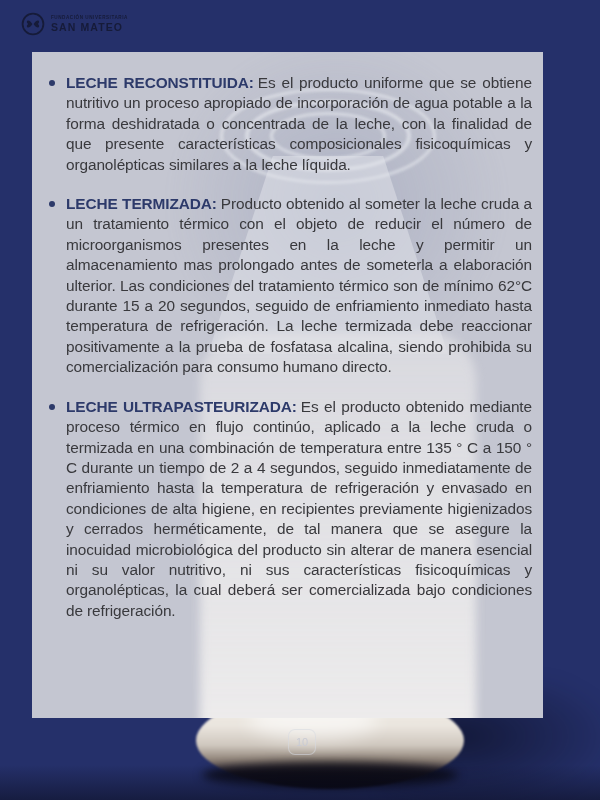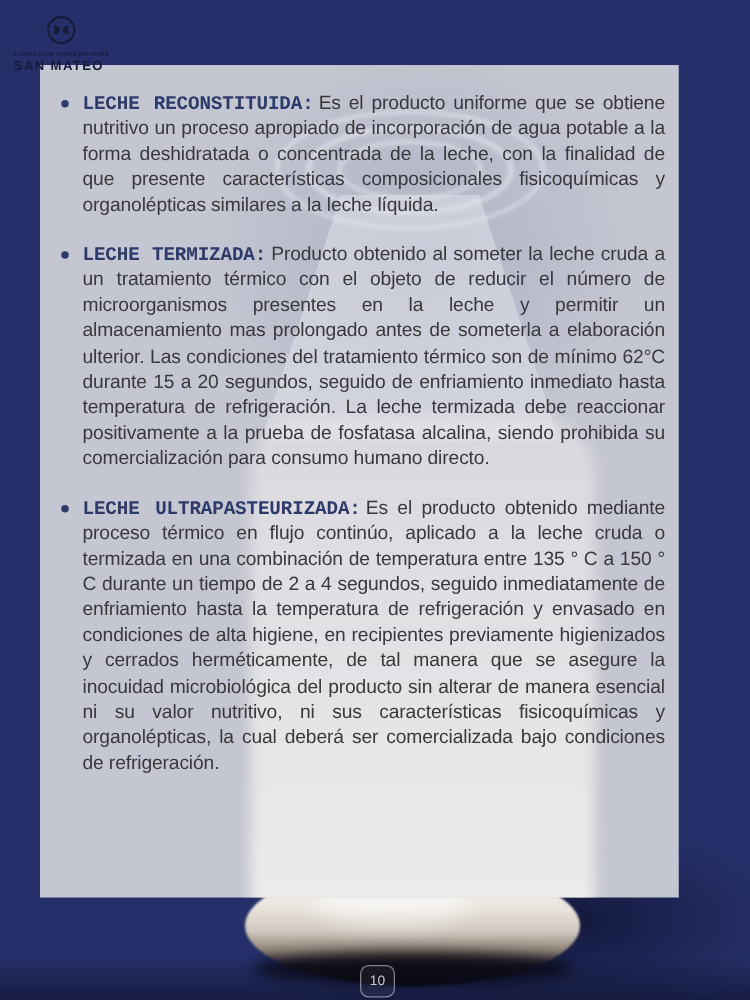--- a/index.html
+++ b/index.html
@@ -12,21 +12,21 @@
   html,body{width:600px;height:800px;}
   body{
     position:relative;
     width:600px;height:800px;
     overflow:hidden;
     background:var(--background,#25306a);
     font-family:"Liberation Sans","DejaVu Sans",sans-serif;
   }
 
   
-  .logo{position:absolute;left:11px;top:12px;display:flex;align-items:center;gap:6px;color:#161b39;z-index:5;flex-direction:column;}
+  .logo{position:absolute;left:21px;top:12px;display:flex;align-items:center;gap:6px;color:#161b39;z-index:5;}
   .logo svg{display:block;}
   .logo-text{display:flex;flex-direction:column;line-height:1;}
   .logo-small{font-size:4.6px;letter-spacing:0.55px;font-weight:bold;color:#161b39;margin-bottom:1.5px;white-space:nowrap;}
   .logo-big{font-size:10.5px;font-weight:bold;letter-spacing:1.1px;color:#161b39;white-space:nowrap;}
 
   
   .photo-bottom{position:absolute;inset:0;z-index:1;}
   .shadow-right{position:absolute;left:380px;top:680px;width:230px;height:125px;
     background:radial-gradient(ellipse at 35% 45%,rgba(8,10,26,0.6),transparent 75%);filter:blur(8px);}
   .floor-shade{position:absolute;left:0;top:765px;width:600px;height:35px;
@@ -57,24 +57,24 @@
 
   .content{position:relative;z-index:1;padding:21px 11px 0 34px;}
   .item{position:relative;margin-bottom:19px;}
   .bullet{position:absolute;left:-17px;top:7px;width:6px;height:6px;border-radius:50%;
     background:var(--heading,#2d3a6a);}
   .item p{
     text-align:justify;
     font-size:15.4px;line-height:20.4px;letter-spacing:-0.1px;
     color:var(--body-text,#39393d);
   }
-  .item strong{color:var(--heading,#2d3a6a);font-weight:bold;margin-right:4px;font-family:Liberation Mono, monospace;}
+  .item strong{color:var(--heading,#2d3a6a);font-weight:bold;margin-right:4px;}
 
   
-  .page-badge{position:absolute;left:288px;top:772px;width:28px;height:26px;z-index:4;
+  .page-badge{position:absolute;left:288px;top:729px;width:28px;height:26px;z-index:4;
     border:1px solid rgba(214,216,224,0.55);border-radius:7px;
     display:flex;align-items:center;justify-content:center;
     color:#c9cbd4;font-size:11px;background:rgba(255,255,255,0.05);}
 </style>
 </head>
 <body>
 
 <div class="logo">
   <svg width="24" height="24" viewBox="0 0 24 24" aria-hidden="true">
     <circle cx="12" cy="12" r="10.4" fill="none" stroke="#161b39" stroke-width="1.8"></circle>

